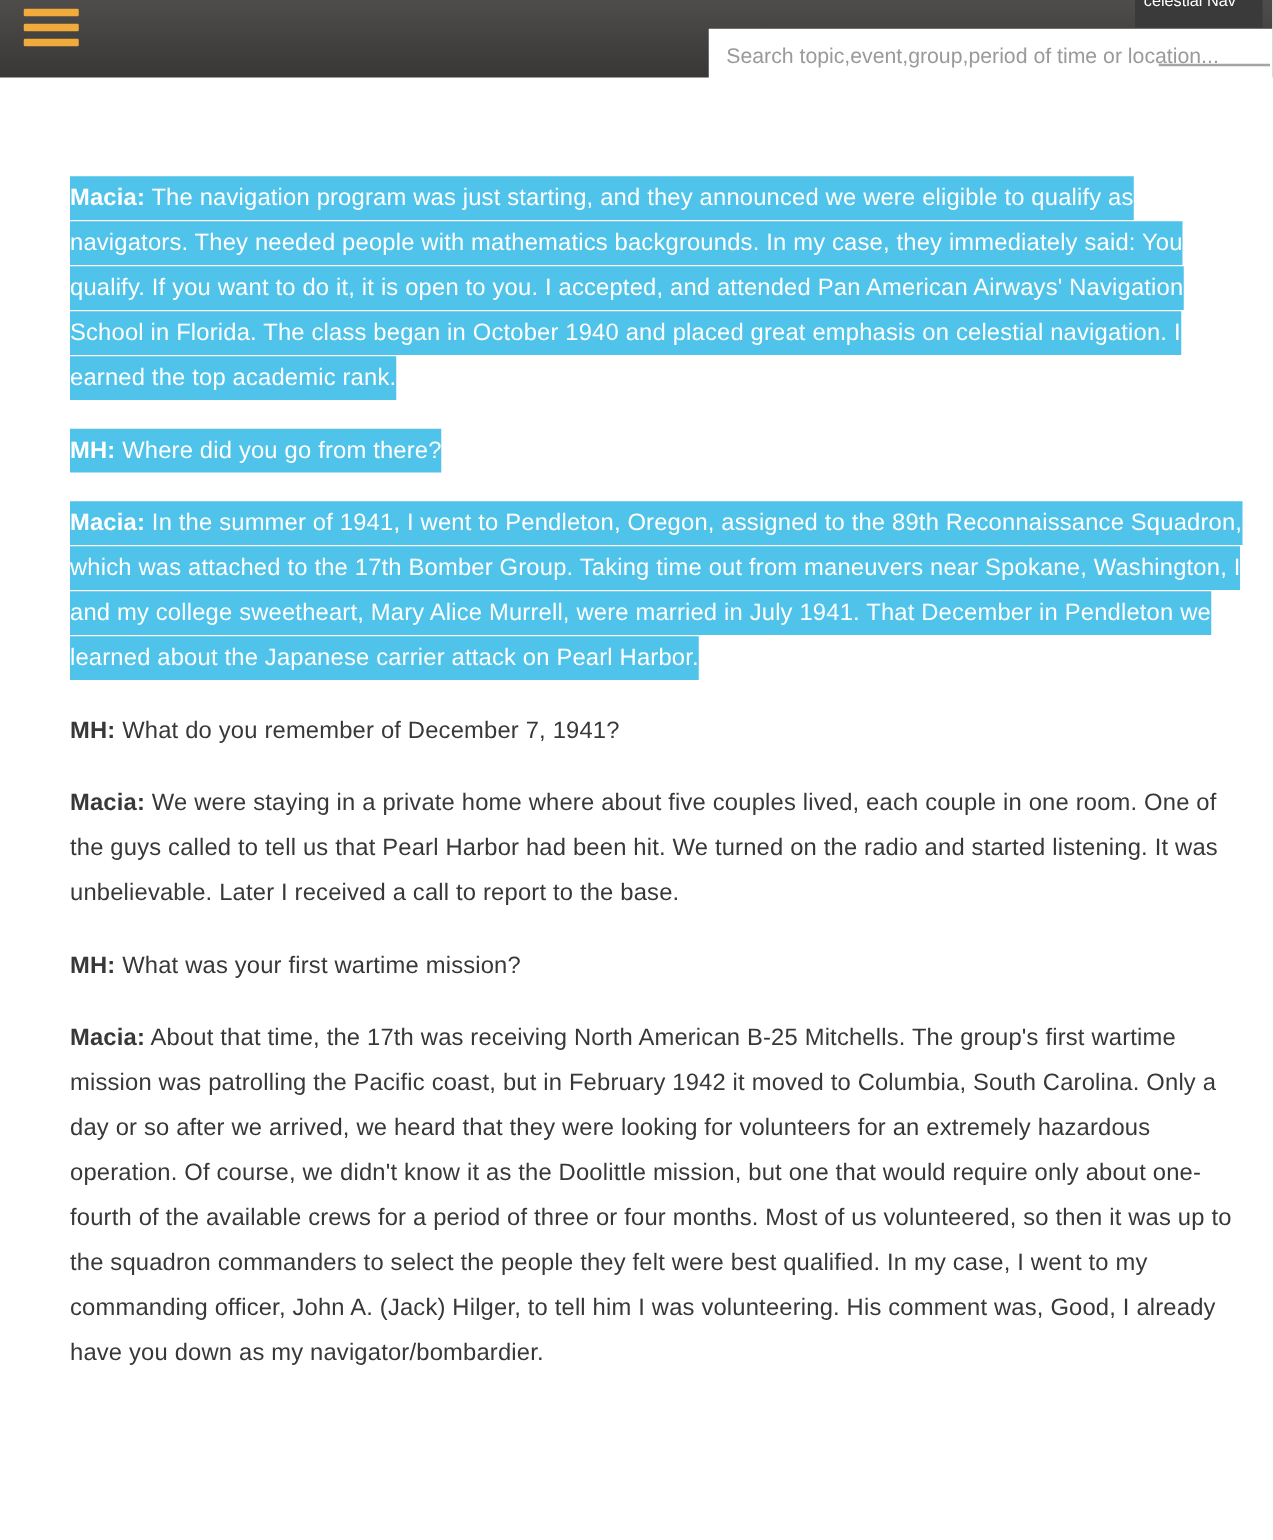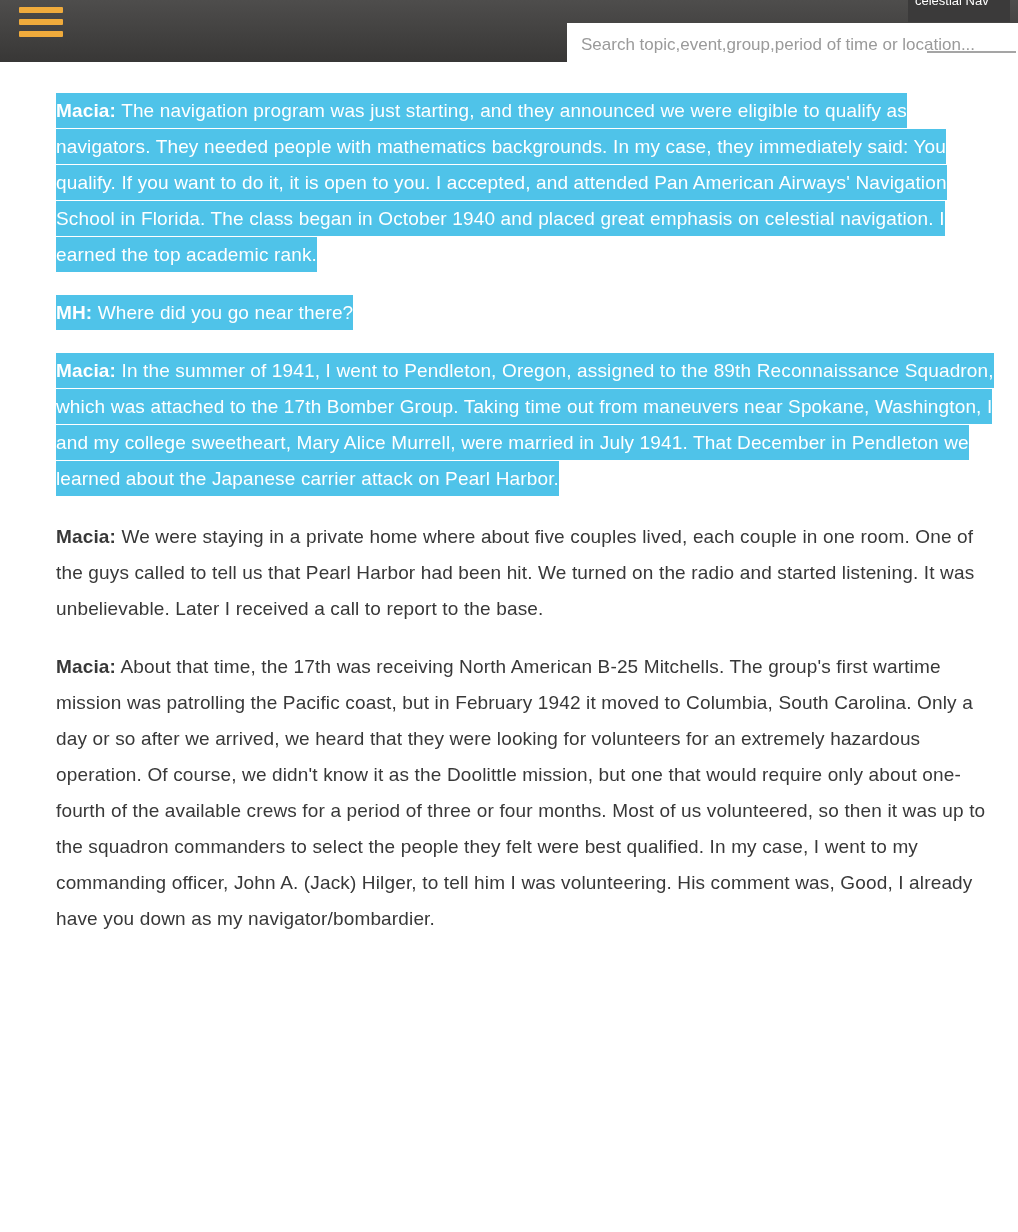--- a/index.html
+++ b/index.html
@@ -104,20 +104,21 @@
     display: block;
     margin-top: -7px;
     padding-left: 7px;
     white-space: nowrap;
     line-height: 15px;
   }
 
   
   .article {
     padding: 31px 22px 0 56px;
+    margin-top: 48px;
   }
   .article p {
     width: 940px;
     font-size: 19px;
     line-height: 36px;
     letter-spacing: 0.15px;
     color: #383838;
     margin: 0 0 22px 0;
   }
   .article strong { font-weight: bold; }
@@ -147,23 +148,25 @@
 
   <div class="search-tooltip">
     <span>celestial Nav</span>
   </div>
 </header>
 
 <main class="article">
 
   <p><span class="hl"><strong>Macia:</strong><span> The navigation program was just starting, and they announced we were eligible to qualify as navigators. They needed people with mathematics backgrounds. In my case, they immediately said: You qualify. If you want to do it, it is open to you. I accepted, and attended Pan American Airways' Navigation School in Florida. The class began in October 1940 and placed great emphasis on celestial navigation. I earned the top academic rank.</span></span></p>
 
-  <p><span class="hl"><strong>MH:</strong><span> Where did you go near there?</span></span></p>
+  <p><span class="hl"><strong>MH:</strong><span> Where did you go from there?</span></span></p>
 
   <p><span class="hl"><strong>Macia:</strong><span> In the summer of 1941, I went to Pendleton, Oregon, assigned to the 89th Reconnaissance Squadron, which was attached to the 17th Bomber Group. Taking time out from maneuvers near Spokane, Washington, I and my college sweetheart, Mary Alice Murrell, were married in July 1941. That December in Pendleton we learned about the Japanese carrier attack on Pearl Harbor.</span></span></p>
 
+  <p><span><strong>MH:</strong><span> What do you remember of December 7, 1941?</span></span></p>
 
   <p><span><strong>Macia:</strong><span> We were staying in a private home where about five couples lived, each couple in one room. One of the guys called to tell us that Pearl Harbor had been hit. We turned on the radio and started listening. It was unbelievable. Later I received a call to report to the base.</span></span></p>
 
+  <p><span><strong>MH:</strong><span> What was your first wartime mission?</span></span></p>
 
   <p><span><strong>Macia:</strong><span> About that time, the 17th was receiving North American B-25 Mitchells. The group's first wartime mission was patrolling the Pacific coast, but in February 1942 it moved to Columbia, South Carolina. Only a day or so after we arrived, we heard that they were looking for volunteers for an extremely hazardous operation. Of course, we didn't know it as the Doolittle mission, but one that would require only about one-fourth of the available crews for a period of three or four months. Most of us volunteered, so then it was up to the squadron commanders to select the people they felt were best qualified. In my case, I went to my commanding officer, John A. (Jack) Hilger, to tell him I was volunteering. His comment was, Good, I already have you down as my navigator/bombardier.</span></span></p>
 
 </main>
 
 </body></html>

